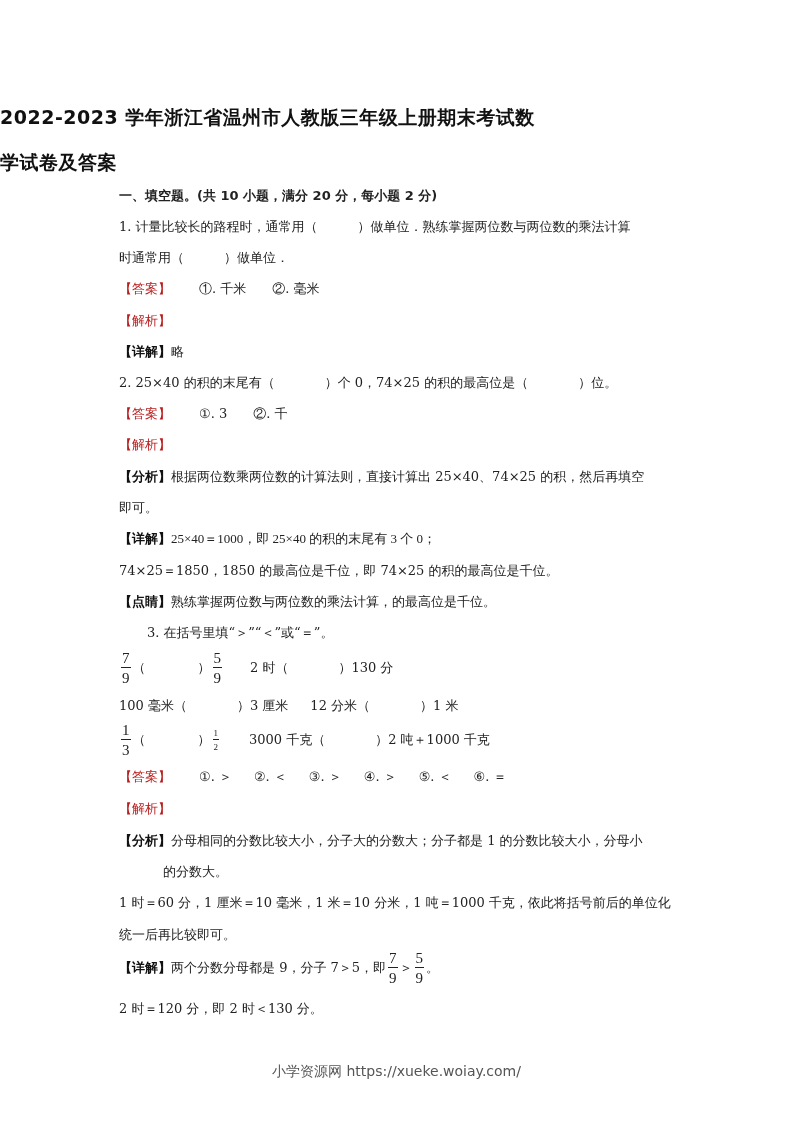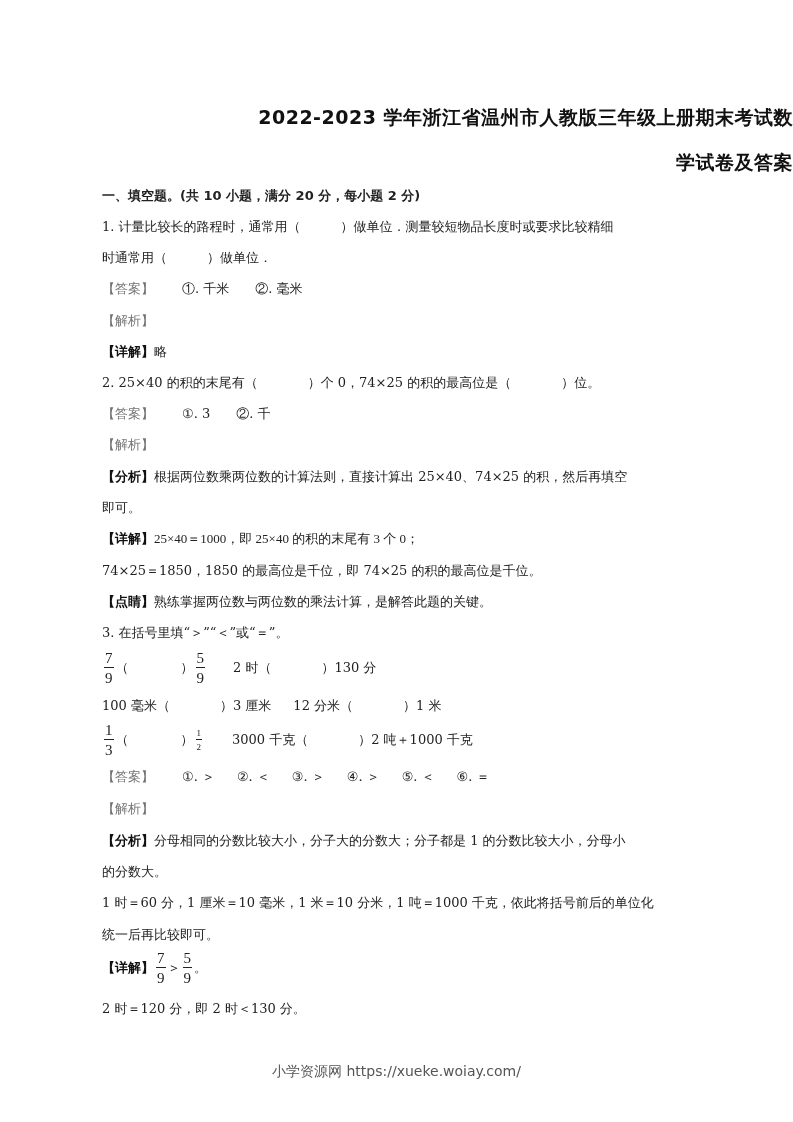--- a/index.html
+++ b/index.html
@@ -1,23 +1,23 @@
 <!DOCTYPE html>
 <html><head>
 <meta charset="utf-8">
 <style>
   html, body { margin:0; padding:0; background:#ffffff; }
   body { width:793px; height:1122px; position:relative; overflow:hidden;
          font-family:"DejaVu Serif", "Liberation Serif", serif; color:#1a1a1a; }
-  .title { position:absolute; left:0; width:793px; text-align:right;
+  .title { position:absolute; left:0; width:793px; text-align:left;
            font-family:"DejaVu Sans", "Liberation Sans", sans-serif;
            font-weight:bold; font-size:19px; letter-spacing:0.5px; color:#111; }
-  .line { position:absolute; left:102px; font-size:13px; white-space:nowrap; color:#222; }
+  .line { position:absolute; left:119px; font-size:13px; white-space:nowrap; color:#222; }
   .bold { font-weight:bold; font-family:"DejaVu Sans", "Liberation Sans", sans-serif; }
-  .tag-blue { color:#737373; }
+  .tag-blue { color:#b91c1c; }
   .tag-black { color:#111; font-weight:bold; }
   .gap { display:inline-block; }
   .frac { display:inline-flex; flex-direction:column; align-items:center; vertical-align:middle;
           font-family:"Liberation Serif", serif; font-size:15px; line-height:16px; margin:0 2px; }
   .frac .num { border-bottom:1px solid #222; padding:0 1px 1px; }
   .frac .den { padding-top:2px; }
   .frac.small { font-size:9px; line-height:10px; }
   .footer { position:absolute; top:1063px; left:0; width:793px; text-align:center;
             font-family:"DejaVu Sans", "Liberation Sans", sans-serif; font-size:14px; color:#555; }
 </style>
@@ -25,21 +25,21 @@
 <body>
 
 <div>
   <div class="title" style="top:105px;">2022-2023 学年浙江省温州市人教版三年级上册期末考试数</div>
   <div class="title" style="top:150px;">学试卷及答案</div>
 </div>
 
 <div class="line bold" style="top:187px;font-size:13px;">一、填空题。(共 10 小题，满分 20 分，每小题 2 分)</div>
 
 <div class="line" style="top:218px;">
-  <span>1. 计量比较长的路程时，通常用（</span><span class="gap" style="width:40px;"></span><span>）做单位．测量较短物品长度时或要求比较精细</span>
+  <span>1. 计量比较长的路程时，通常用（</span><span class="gap" style="width:40px;"></span><span>）做单位．熟练掌握两位数与两位数的乘法计算</span>
 </div>
 <div class="line" style="top:249px;">
   <span>时通常用（</span><span class="gap" style="width:40px;"></span><span>）做单位．</span>
 </div>
 <div class="line" style="top:280px;">
   <span class="tag-blue">【答案】</span><span class="gap" style="width:28px;"></span><span>①. 千米</span><span class="gap" style="width:26px;"></span><span>②. 毫米</span>
 </div>
 <div class="line tag-blue" style="top:312px;">【解析】</div>
 <div class="line" style="top:343px;">
   <span class="tag-black">【详解】</span><span>略</span>
@@ -54,24 +54,24 @@
 <div class="line tag-blue" style="top:436px;">【解析】</div>
 <div class="line" style="top:468px;">
   <span class="tag-black">【分析】</span><span>根据两位数乘两位数的计算法则，直接计算出 25×40、74×25 的积，然后再填空</span>
 </div>
 <div class="line" style="top:499px;">即可。</div>
 <div class="line" style="top:530px;font-family:Liberation Serif, serif;">
   <span class="tag-black">【详解】</span><span>25×40＝1000，即 25×40 的积的末尾有 3 个 0；</span>
 </div>
 <div class="line" style="top:562px;">74×25＝1850，1850 的最高位是千位，即 74×25 的积的最高位是千位。</div>
 <div class="line" style="top:593px;">
-  <span class="tag-black">【点睛】</span><span>熟练掌握两位数与两位数的乘法计算，是解答此题的关键。</span>
+  <span class="tag-black">【点睛】</span><span>熟练掌握两位数与两位数的乘法计算，的最高位是千位。</span>
 </div>
 
-<div class="line" style="top:624px;">3. 在括号里填“＞”“＜”或“＝”。</div>
+<div class="line" style="top:624px;margin-left:28px;">3. 在括号里填“＞”“＜”或“＝”。</div>
 
 <div class="line" style="top:650px;height:36px;display:flex;align-items:center;">
   <span class="frac">
       <span class="num">7</span>
       <span class="den">9</span>
     </span>
   <span>（</span>
     <span class="gap" style="width:52px;"></span>
     <span>）</span>
   <span class="frac">
@@ -106,26 +106,27 @@
     <span>）2 吨＋1000 千克</span>
 </div>
 
 <div class="line" style="top:768px;">
   <span class="tag-blue">【答案】</span><span class="gap" style="width:28px;"></span><span>①. ＞</span><span class="gap" style="width:22px;"></span><span>②. ＜</span><span class="gap" style="width:22px;"></span><span>③. ＞</span><span class="gap" style="width:22px;"></span><span>④. ＞</span><span class="gap" style="width:22px;"></span><span>⑤. ＜</span><span class="gap" style="width:22px;"></span><span>⑥. ＝</span>
 </div>
 <div class="line tag-blue" style="top:800px;">【解析】</div>
 <div class="line" style="top:832px;">
   <span class="tag-black">【分析】</span><span>分母相同的分数比较大小，分子大的分数大；分子都是 1 的分数比较大小，分母小</span>
 </div>
-<div class="line" style="top:863px;">的分数大。</div>
+<div class="line" style="top:863px;margin-left:44px;">的分数大。</div>
 <div class="line" style="top:894px;">1 时＝60 分，1 厘米＝10 毫米，1 米＝10 分米，1 吨＝1000 千克，依此将括号前后的单位化</div>
 <div class="line" style="top:926px;">统一后再比较即可。</div>
 
 <div class="line" style="top:950px;height:36px;display:flex;align-items:center;">
   <span class="tag-black">【详解】</span>
+    <span>两个分数分母都是 9，分子 7＞5，即</span>
   <span class="frac">
       <span class="num">7</span>
       <span class="den">9</span>
     </span>
   <span>＞</span>
   <span class="frac">
       <span class="num">5</span>
       <span class="den">9</span>
     </span>
   <span>。</span>

